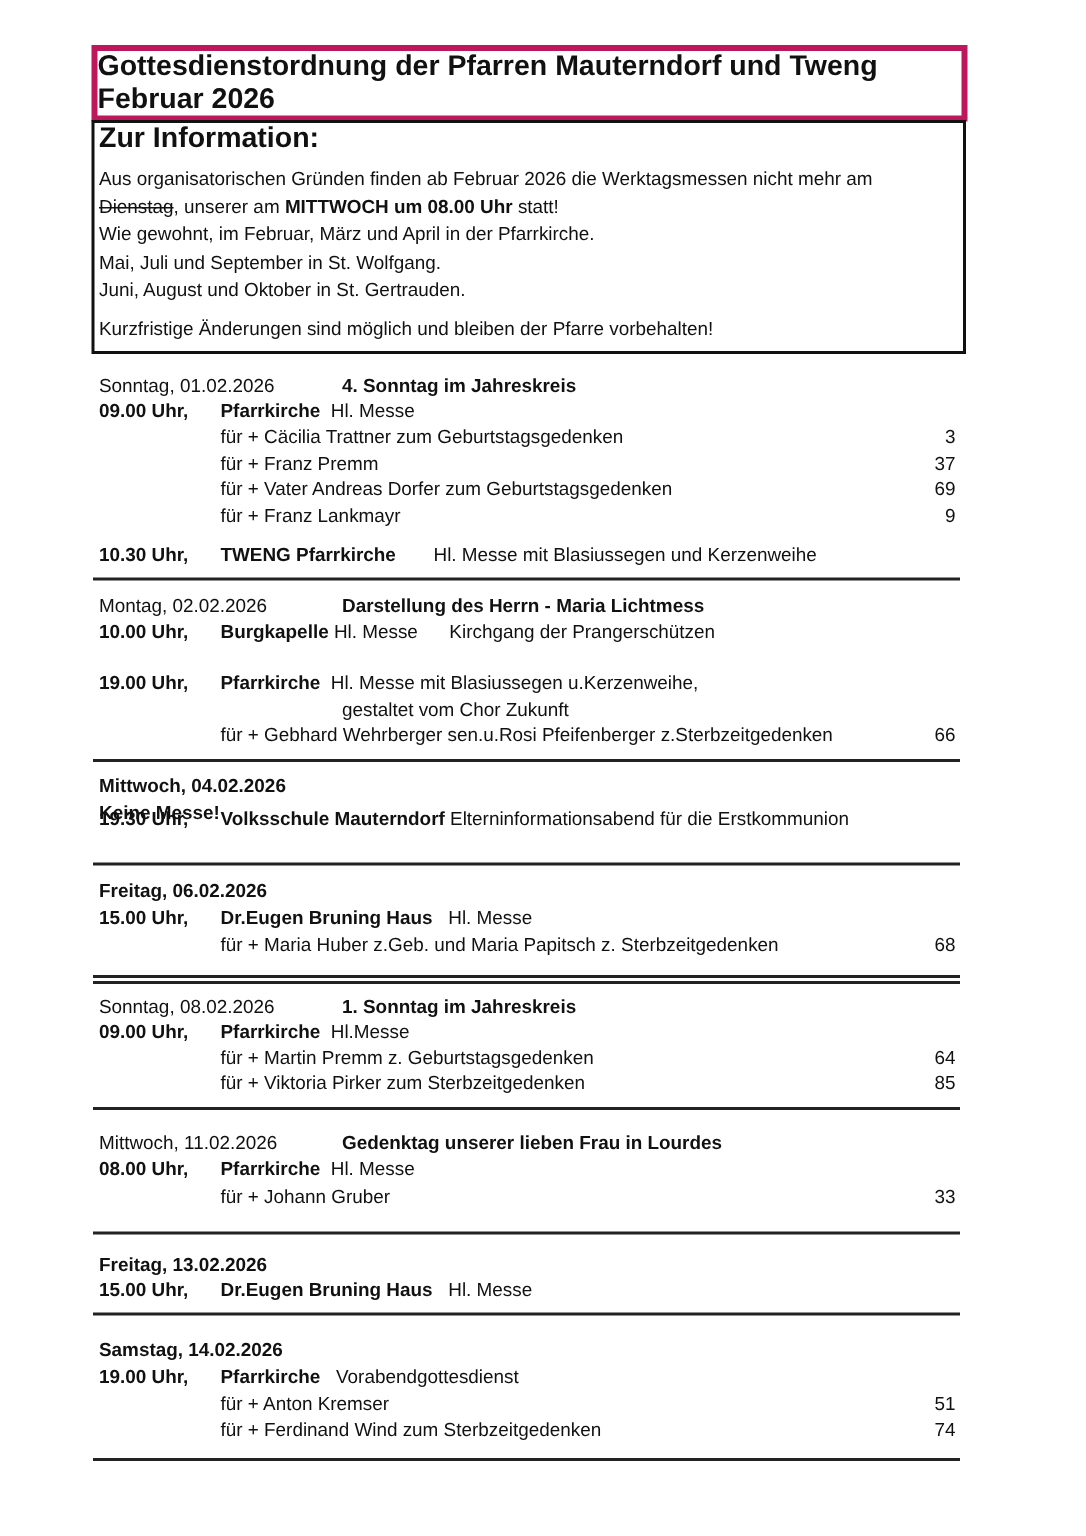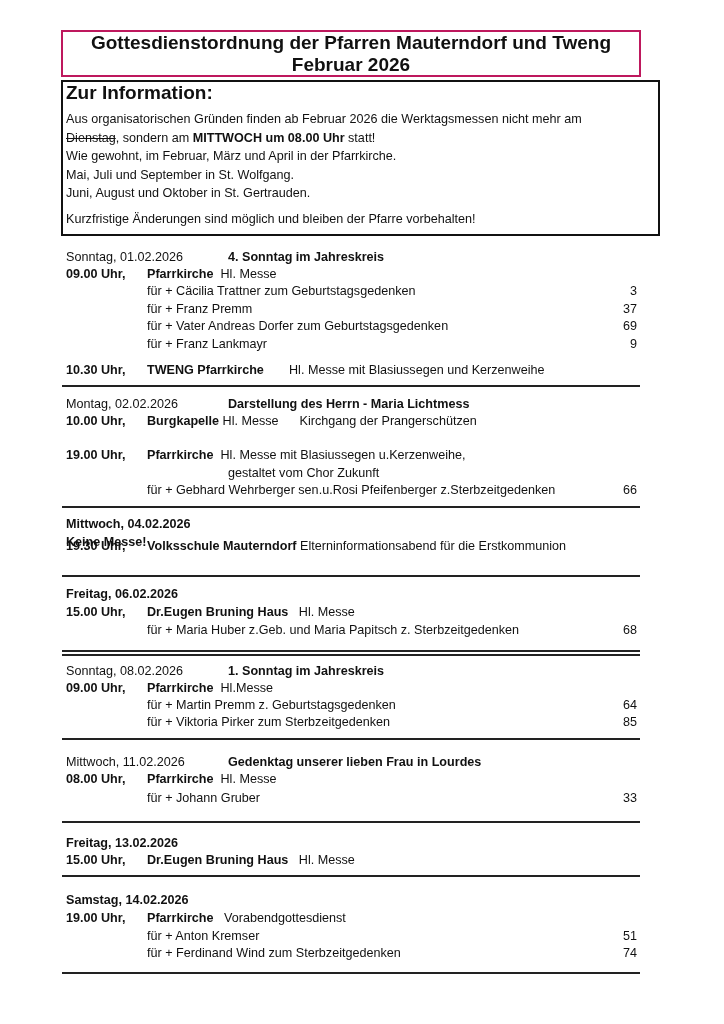--- a/index.html
+++ b/index.html
@@ -1,26 +1,26 @@
 <!DOCTYPE html>
 <html><head>
 <meta charset="utf-8">
 <style>
   html, body { margin:0; padding:0; background:#ffffff; }
   body { width:724px; height:1024px; position:relative; overflow:hidden;
          font-family:"Liberation Sans", sans-serif; color:#111; }
   .page { position:absolute; left:0; top:0; width:724px; height:1024px; }
 
   .title-box { position:absolute; left:61px; top:30px; width:576px; height:43px;
-               border:2px solid #be185d; text-align:center; }
+               border:4px solid #be185d; text-align:left; }
   .title-box .t1 { font-weight:bold; font-size:19px; line-height:22px; margin-top:0px; }
   .title-box .t2 { font-weight:bold; font-size:19px; line-height:21px; }
 
   .info-box { position:absolute; left:61px; top:80px; width:576px; height:152px;
-              border:2px solid #111; padding:0 16px 0 3px; box-sizing:content-box; }
+              border:2px solid #111; padding:0 0 0 3px; box-sizing:content-box; }
   .info-box .head { font-weight:bold; font-size:19px; line-height:22px; margin:0 0 6px 0; }
   .info-box .line { font-size:12.6px; line-height:18.5px; white-space:nowrap; }
   .info-box .line.gap { margin-top:7px; }
   .strike { text-decoration:line-through; }
   .b { font-weight:bold; }
 
   .row { position:absolute; left:66px; font-size:12.6px; line-height:16px; white-space:nowrap; }
   .row .date { font-weight:normal; display:inline-block; width:162px; }
   .row .feast { font-weight:bold; }
   .row .time { font-weight:bold; display:inline-block; width:81px; }
@@ -37,21 +37,21 @@
 <div class="page">
 
   <div class="title-box">
     <div class="t1">Gottesdienstordnung der Pfarren Mauterndorf und Tweng</div>
     <div class="t2">Februar 2026</div>
   </div>
 
   <div class="info-box">
     <div class="head">Zur Information:</div>
     <div class="line">Aus organisatorischen Gründen finden ab Februar 2026 die Werktagsmessen nicht mehr am</div>
-    <div class="line"><span class="strike">Dienstag</span><span>, sondern am </span><span class="b">MITTWOCH um 08.00 Uhr</span><span> statt!</span></div>
+    <div class="line"><span class="strike">Dienstag</span><span>, unserer am </span><span class="b">MITTWOCH um 08.00 Uhr</span><span> statt!</span></div>
     <div class="line">Wie gewohnt, im Februar, März und April in der Pfarrkirche.</div>
     <div class="line">Mai, Juli und September in St. Wolfgang.</div>
     <div class="line">Juni, August und Oktober in St. Gertrauden.</div>
     <div class="line gap">Kurzfristige Änderungen sind möglich und bleiben der Pfarre vorbehalten!</div>
   </div>
 
   <div class="row" style="top:249px"><span class="date">Sonntag, 01.02.2026</span><span class="feast">4. Sonntag  im Jahreskreis</span></div>
   <div class="row" style="top:266px"><span class="time">09.00 Uhr,</span><span class="loc">Pfarrkirche</span>&nbsp;&nbsp;<span>Hl. Messe</span></div>
   <div class="intent" style="top:283px"><span>für + Cäcilia Trattner zum Geburtstagsgedenken</span><span class="num">3</span></div>
   <div class="intent" style="top:301px"><span>für + Franz Premm</span><span class="num">37</span></div>

